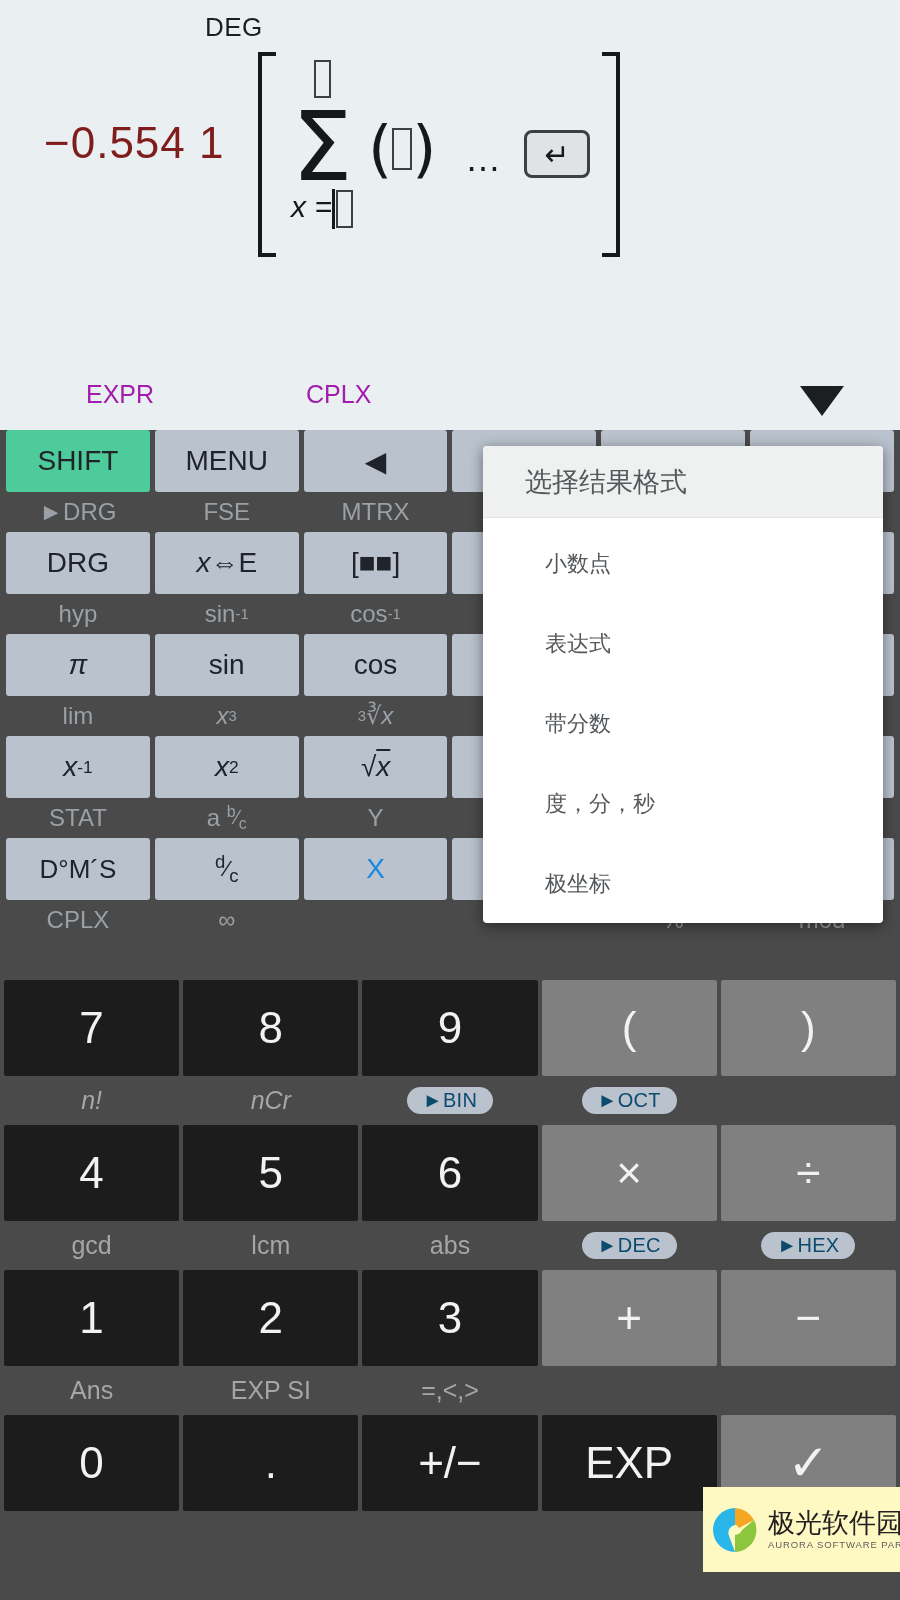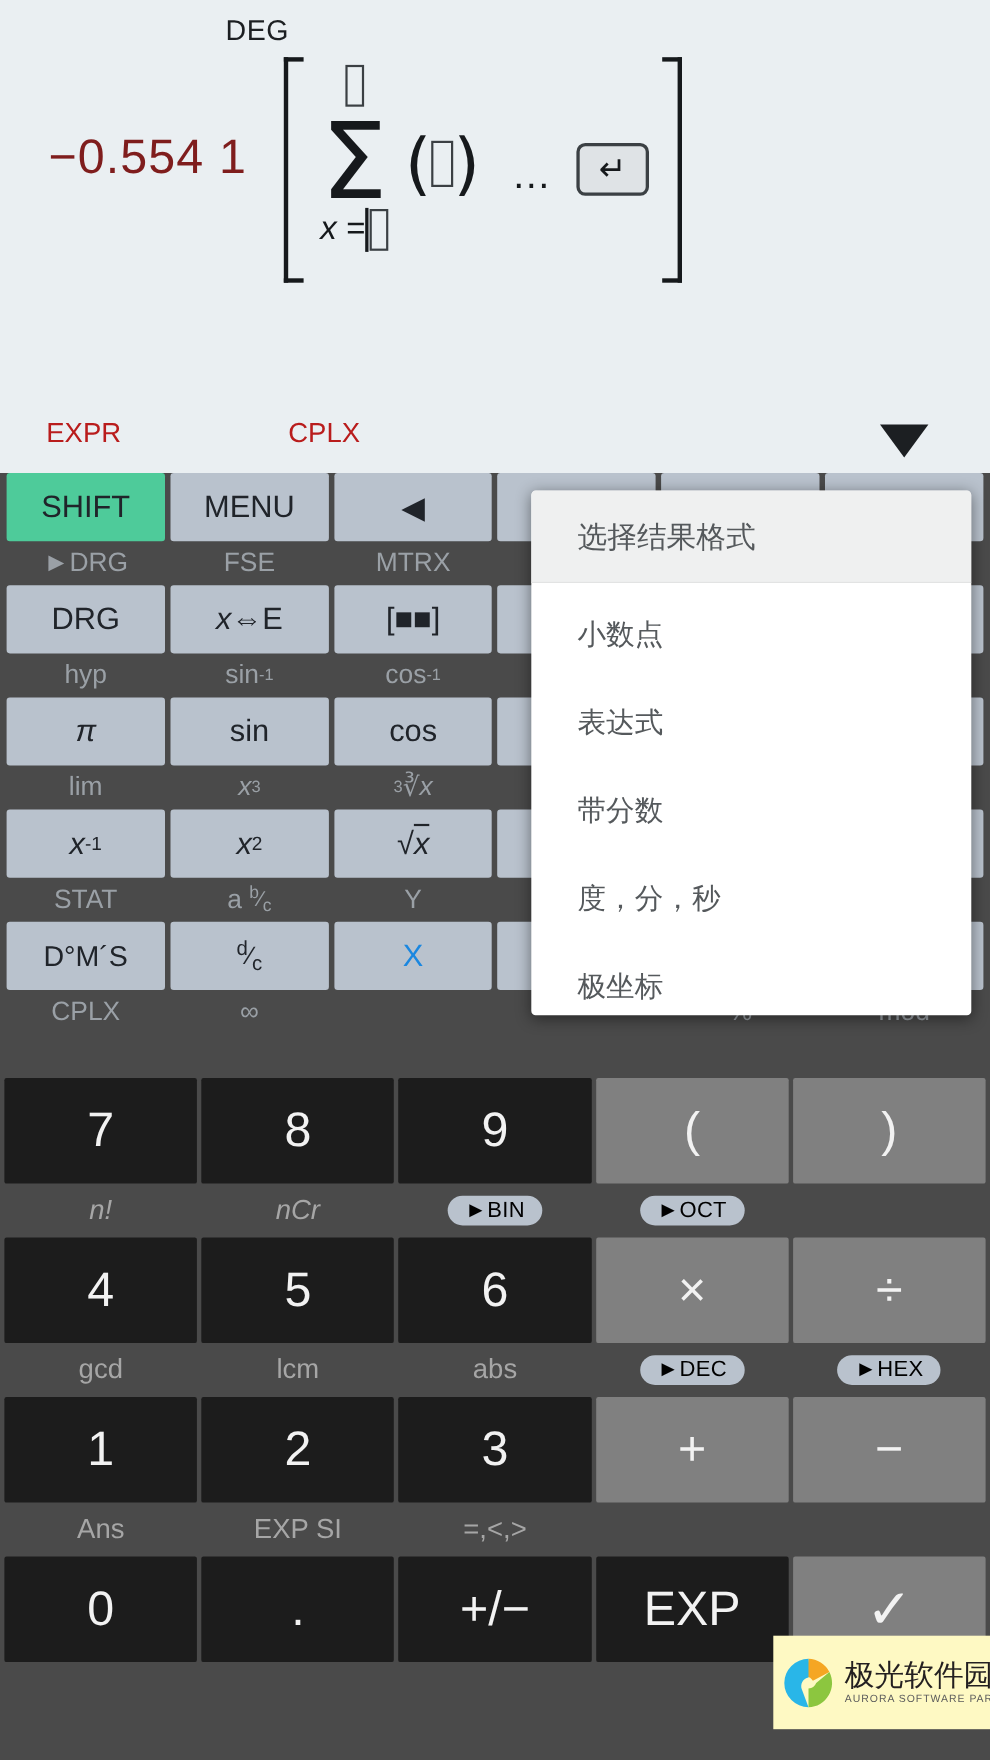--- a/index.html
+++ b/index.html
@@ -68,21 +68,21 @@
   .enter-key {
     position: absolute; left: 524px; top: 130px;
     width: 66px; height: 48px; border: 3px solid #3b4044; border-radius: 8px;
     background: #dfe3e6; display: flex; align-items: center; justify-content: center;
     font-size: 30px; color: #16191c;
   }
 
   
   .modebar { position: absolute; left: 0; top: 380px; width: 900px; height: 50px; }
   .modebar .m {
-    position: absolute; font-size: 25px; color: #b91c1c; top: 0;
+    position: absolute; font-size: 25px; color: #a21caf; top: 0; margin-left: 44px;
   }
   .m-expr { left: 42px; }
   .m-cplx { left: 262px; }
   .dd-triangle {
     position: absolute; left: 800px; top: 6px;
     width: 0; height: 0; border-left: 22px solid transparent;
     border-right: 22px solid transparent; border-top: 30px solid #1c1f22;
   }
 
   
@@ -126,41 +126,41 @@
     display: flex; align-items: center; justify-content: center;
     font-size: 44px; color: #f2f2f2; border-radius: 2px;
   }
   .nkey.dark { background: #1c1c1c; }
   .nkey.gray { background: #808080; }
   .nlabel {
     display: flex; align-items: center; justify-content: center;
     font-size: 25px; color: #a6a6a6;
   }
   .pill {
-    background: #b9c2cd; color: #000000; border-radius: 14px;
+    background: #b9c2cd; color: #0c4a6e; border-radius: 14px;
     padding: 2px 16px; font-size: 20px; letter-spacing: .3px;
   }
   .check { font-size: 50px; color: #f2f2f2; }
 
   
   .dialog {
     position: absolute; left: 483px; top: 446px; width: 400px; height: 477px;
     background: #ffffff; border-radius: 4px;
     box-shadow: 0 3px 14px rgba(0,0,0,.45);
     overflow: hidden;
   }
   .dialog-header {
-    height: 84px; background: #eff0f0; border-bottom: 1px solid #e2e3e3;
+    height: 72px; background: #eff0f0; border-bottom: 1px solid #e2e3e3;
     display: flex; align-items: center; padding-left: 42px;
     font-size: 27px; color: #55595c;
   }
   .dialog-list { padding-top: 6px; }
   .dialog-item {
     height: 80px; display: flex; align-items: center;
-    padding-left: 42px; font-size: 26px; color: #55595c;
+    padding-left: 62px; font-size: 22px; color: #55595c;
   }
 
   
   .watermark {
     position: absolute; left: 703px; top: 1487px;
     width: 197px; height: 85px; background: #fef9c3;
     display: flex; align-items: center; padding-left: 6px;
   }
   .wm-logo { width: 52px; height: 52px; flex: 0 0 52px; position: relative; }
   .wm-text { margin-left: 7px; }

